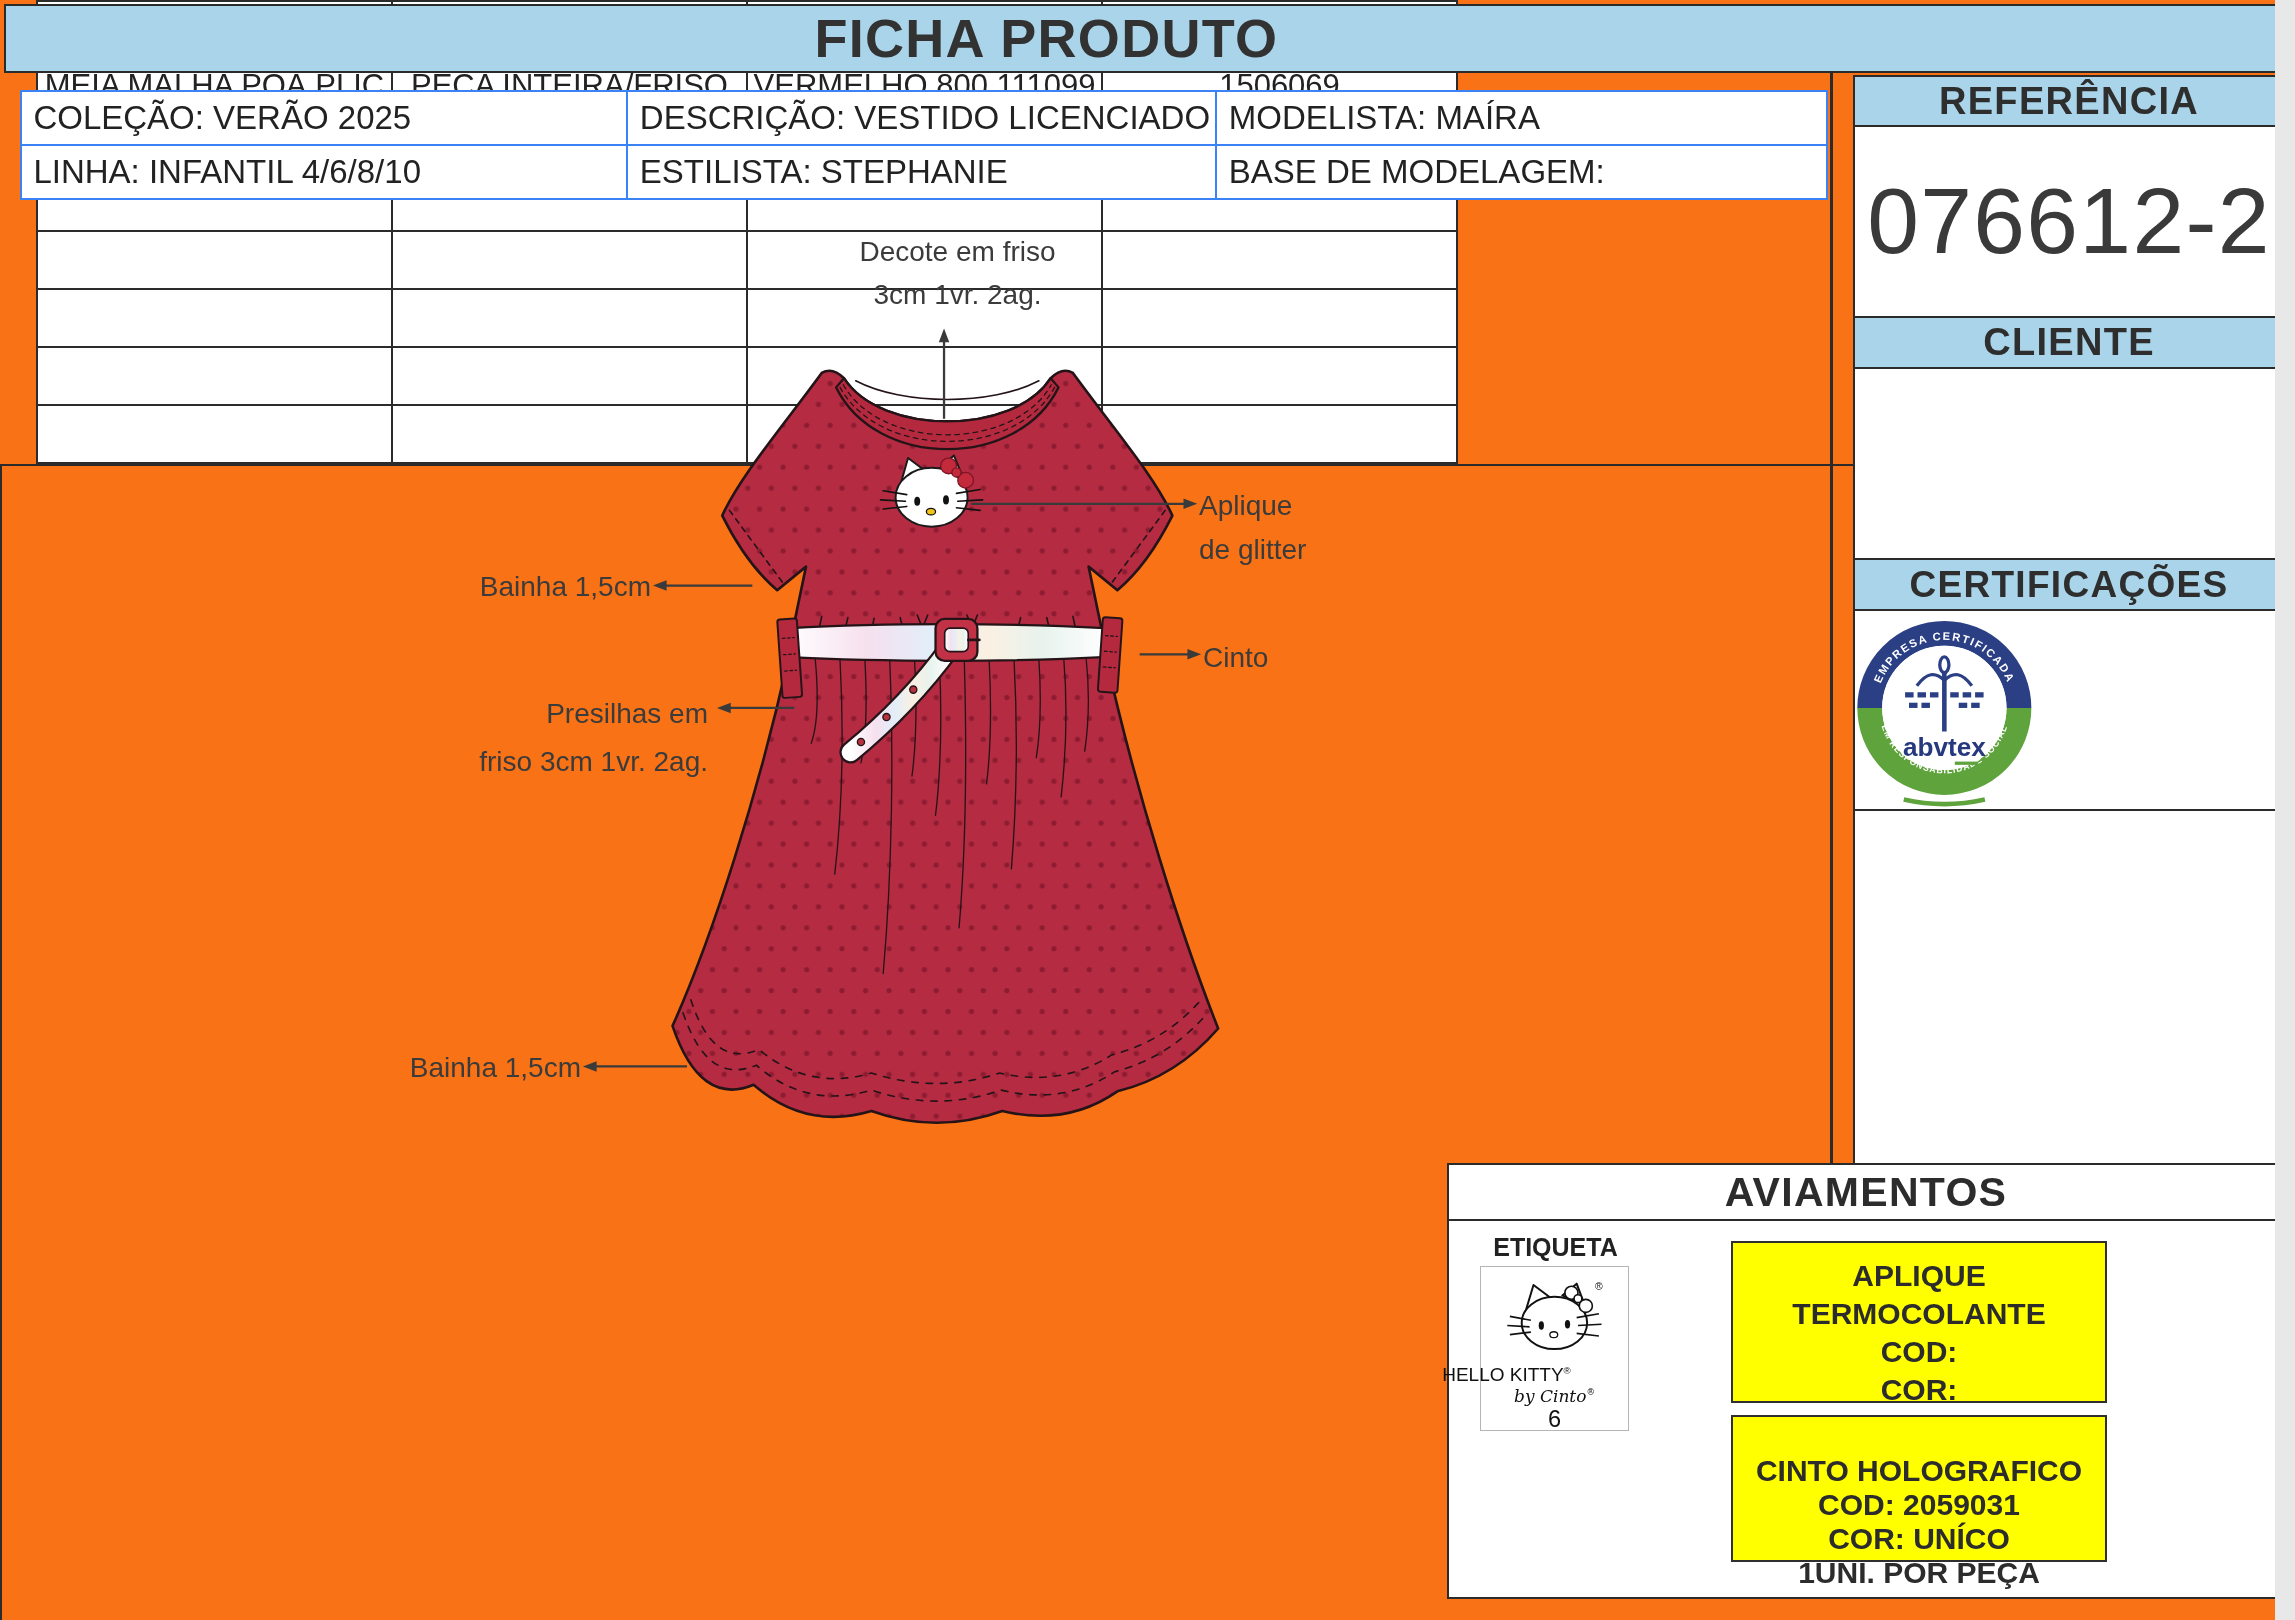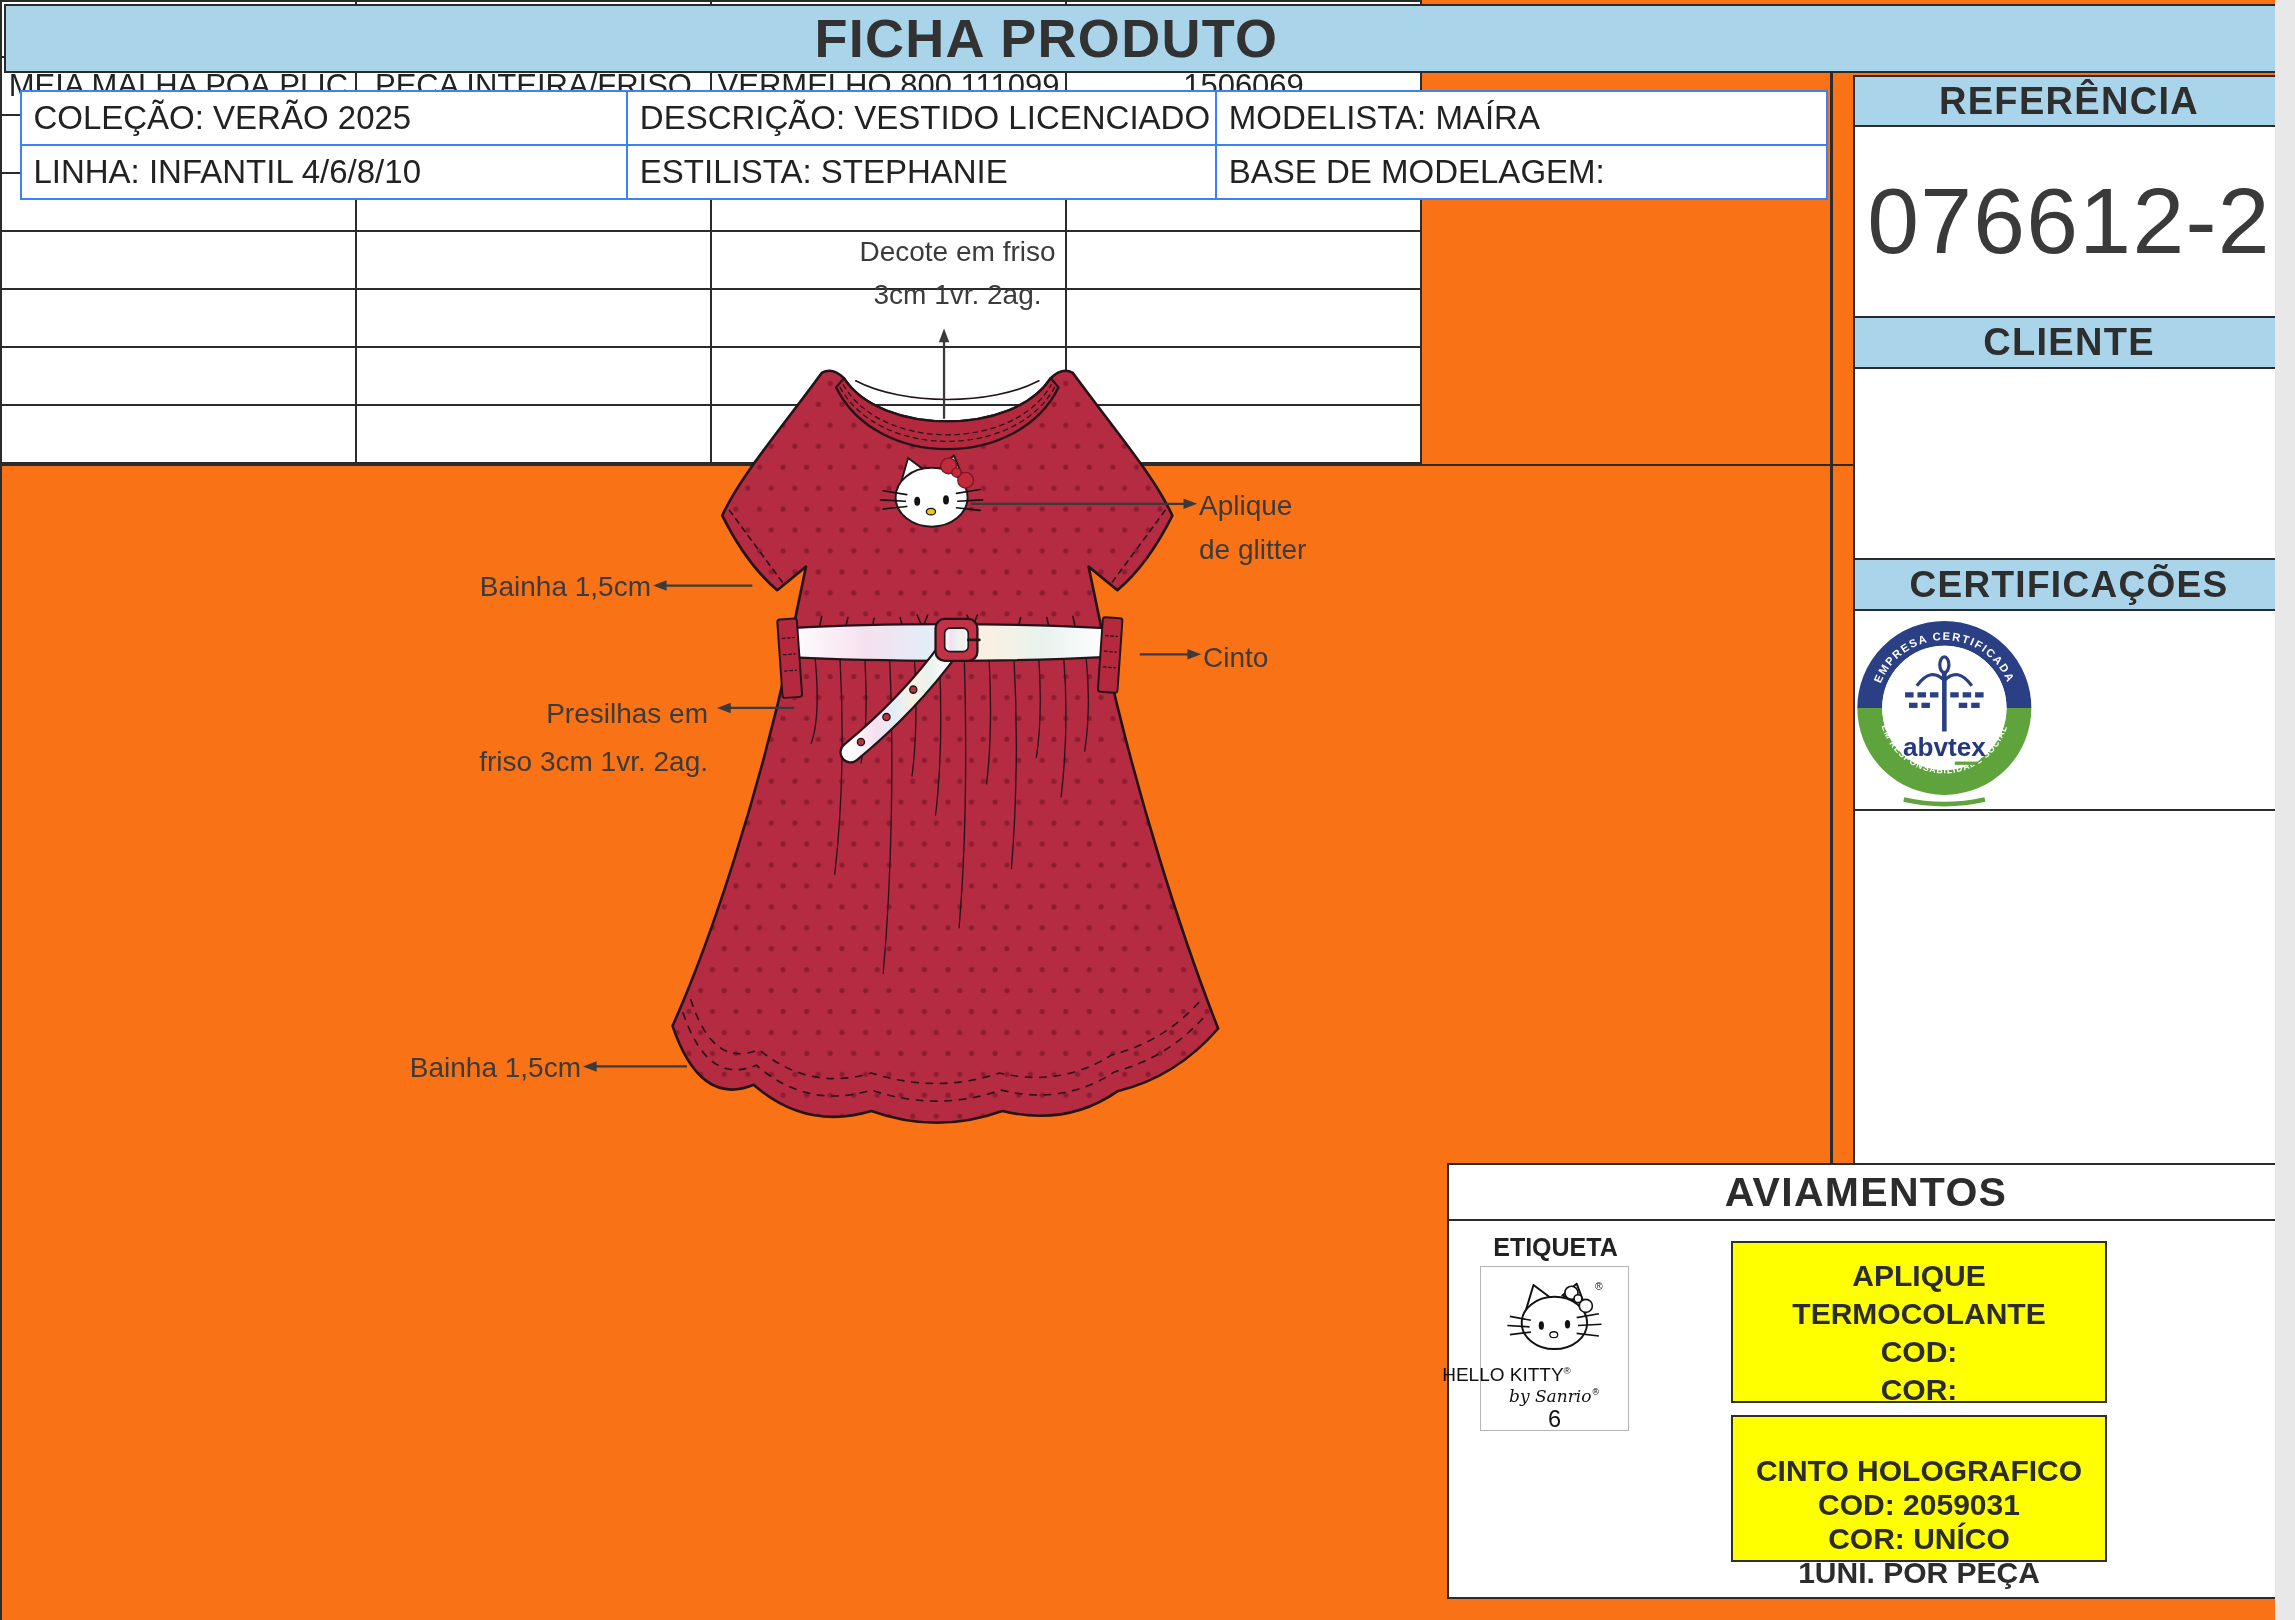--- a/index.html
+++ b/index.html
@@ -23,21 +23,21 @@
   .sbox{left:1853px;width:432px;background:#fff;}
   #ref-value{font-size:93px;color:#3a3a3a;letter-spacing:1.3px;font-weight:normal;}
   
   .ann{position:absolute;font-size:28px;color:#3b3b3b;line-height:43px;white-space:nowrap;}
   .ra{text-align:right;}
   
   #materials{left:14.4px;top:1147px;border-collapse:collapse;table-layout:fixed;background:#fff;}
   #materials th,#materials td{border:2px solid #2b2b2b;text-align:center;overflow:hidden;}
   #materials th{font-size:38px;font-weight:bold;letter-spacing:1.3px;height:52px;color:#222;}
   #materials td{font-size:31px;font-weight:normal;height:54px;color:#222;}
-  #materials{border:2.6px solid #2b2b2b;}
+  #materials{border:2.6px solid #2b2b2b;margin-left:36px;}
   
   #avi-header{left:1447px;top:1163px;width:838px;height:58px;background:#fff;
               font-weight:bold;font-size:41px;letter-spacing:1.3px;color:#2c2c2c;}
   #avi-body{left:1447px;top:1219px;width:838px;height:380px;background:#fff;}
   #etiqueta-label{left:1454px;top:1233px;width:203px;text-align:center;font-weight:bold;
                   font-size:25px;color:#222;}
   #etiqueta-box{left:1480px;top:1266px;width:149px;height:165px;background:#fff;
                 border:1.3px solid #b5b5b5;box-sizing:border-box;}
   .etq-txt{position:absolute;width:149px;text-align:center;color:#111;}
   #etq-brand{left:1432px;top:1364px;font-weight:normal;font-size:19px;}
@@ -164,21 +164,21 @@
     </table>
 
   <div class="abs bdr3 ctr" id="avi-header">AVIAMENTOS</div>
   <div class="abs bdr3" id="avi-body"></div>
   <div class="abs" id="etiqueta-label">ETIQUETA BORDADA</div>
   <div class="abs" id="etiqueta-box"></div>
   <div class="etq-txt" id="etq-brand">
     <span>HELLO KITTY</span><span class="reg">®</span>
   </div>
   <div class="etq-txt" id="etq-by">
-    <span>by Sanrio</span><span class="reg">®</span>
+    <span>by Cinto</span><span class="reg">®</span>
   </div>
   <div class="etq-txt" id="etq-size">6</div>
 
   <div class="ybox" id="ybox1">
     <div>APLIQUE TERMOCOLANTE</div>
     <div>COD:</div>
     <div>COR:</div>
     <div>1UNI. POR PEÇA</div>
   </div>
   <div class="ybox" id="ybox2">

